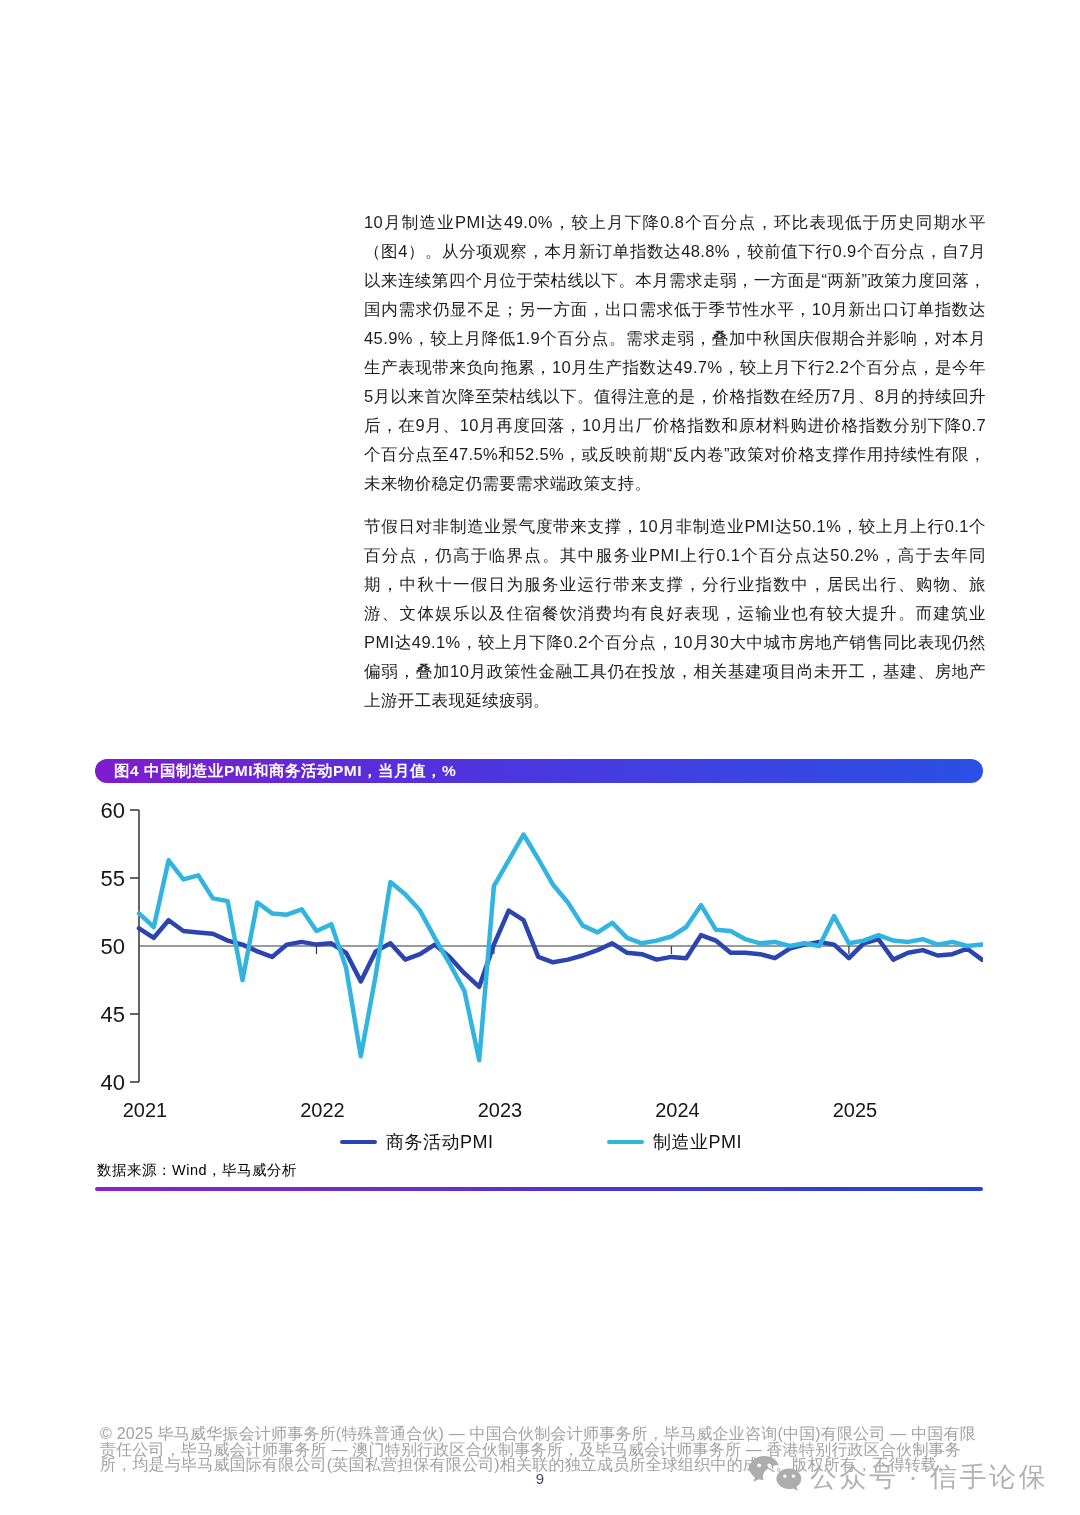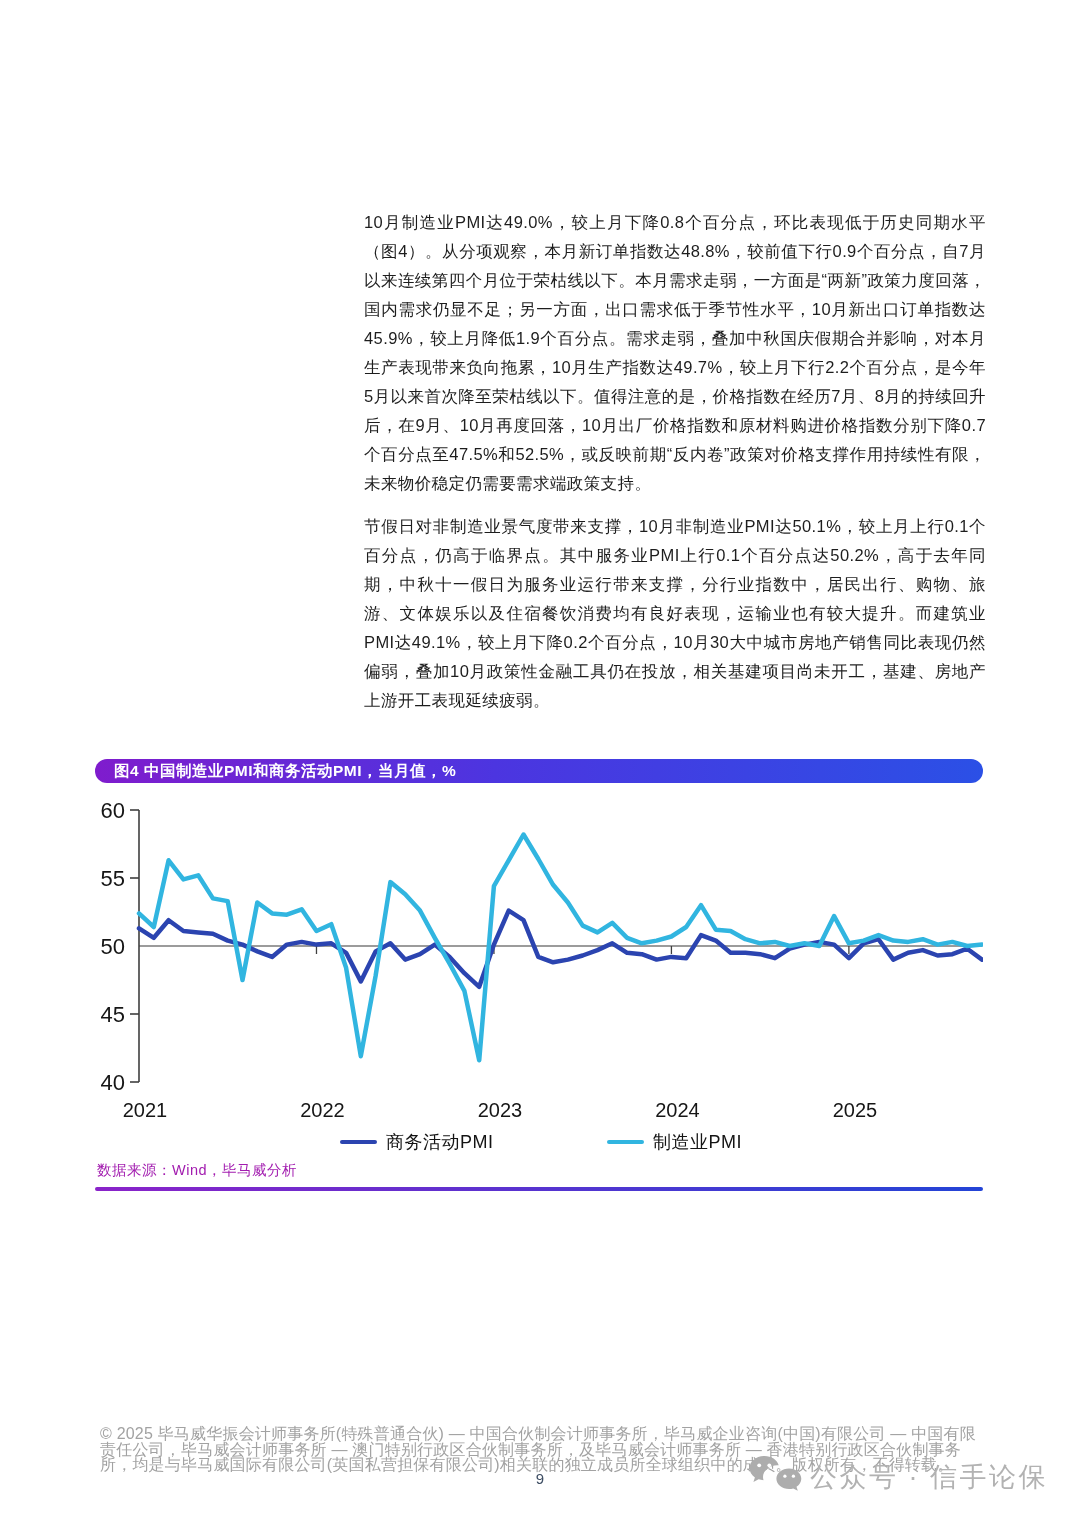--- a/index.html
+++ b/index.html
@@ -31,21 +31,21 @@
   .chart-wrap{left:95px;top:795px;width:888px;height:332px;}
   svg text{font-family:"Liberation Sans","DejaVu Sans",sans-serif;}
 
   
   .legend{left:95px;top:1128px;width:888px;height:28px;}
   .legend-item{position:absolute;top:0;display:flex;align-items:center;height:28px;}
   .legend-line{width:37px;height:4px;border-radius:2px;margin-right:9px;}
   .legend-label{font-size:18px;color:#141414;letter-spacing:0.5px;}
 
   
-  .source{left:97px;top:1161px;font-size:14.5px;color:#a21caf;letter-spacing:0.5px;}
+  .source{left:97px;top:1161px;font-size:14.5px;color:#000000;letter-spacing:0.5px;}
   .divider{left:95px;top:1187px;width:888px;height:4px;border-radius:2px;}
 
   
   .copyright{
     left:100px;top:1426px;width:882px;
     font-size:16px;line-height:15.5px;color:#a2a2a2;letter-spacing:0.2px;
   }
   .page-num{left:0;top:1470px;width:1080px;text-align:center;
     font-size:15px;color:#3d4d63;}
   .watermark{left:748px;top:1455px;display:flex;align-items:center;color:#b2b2b2;}

